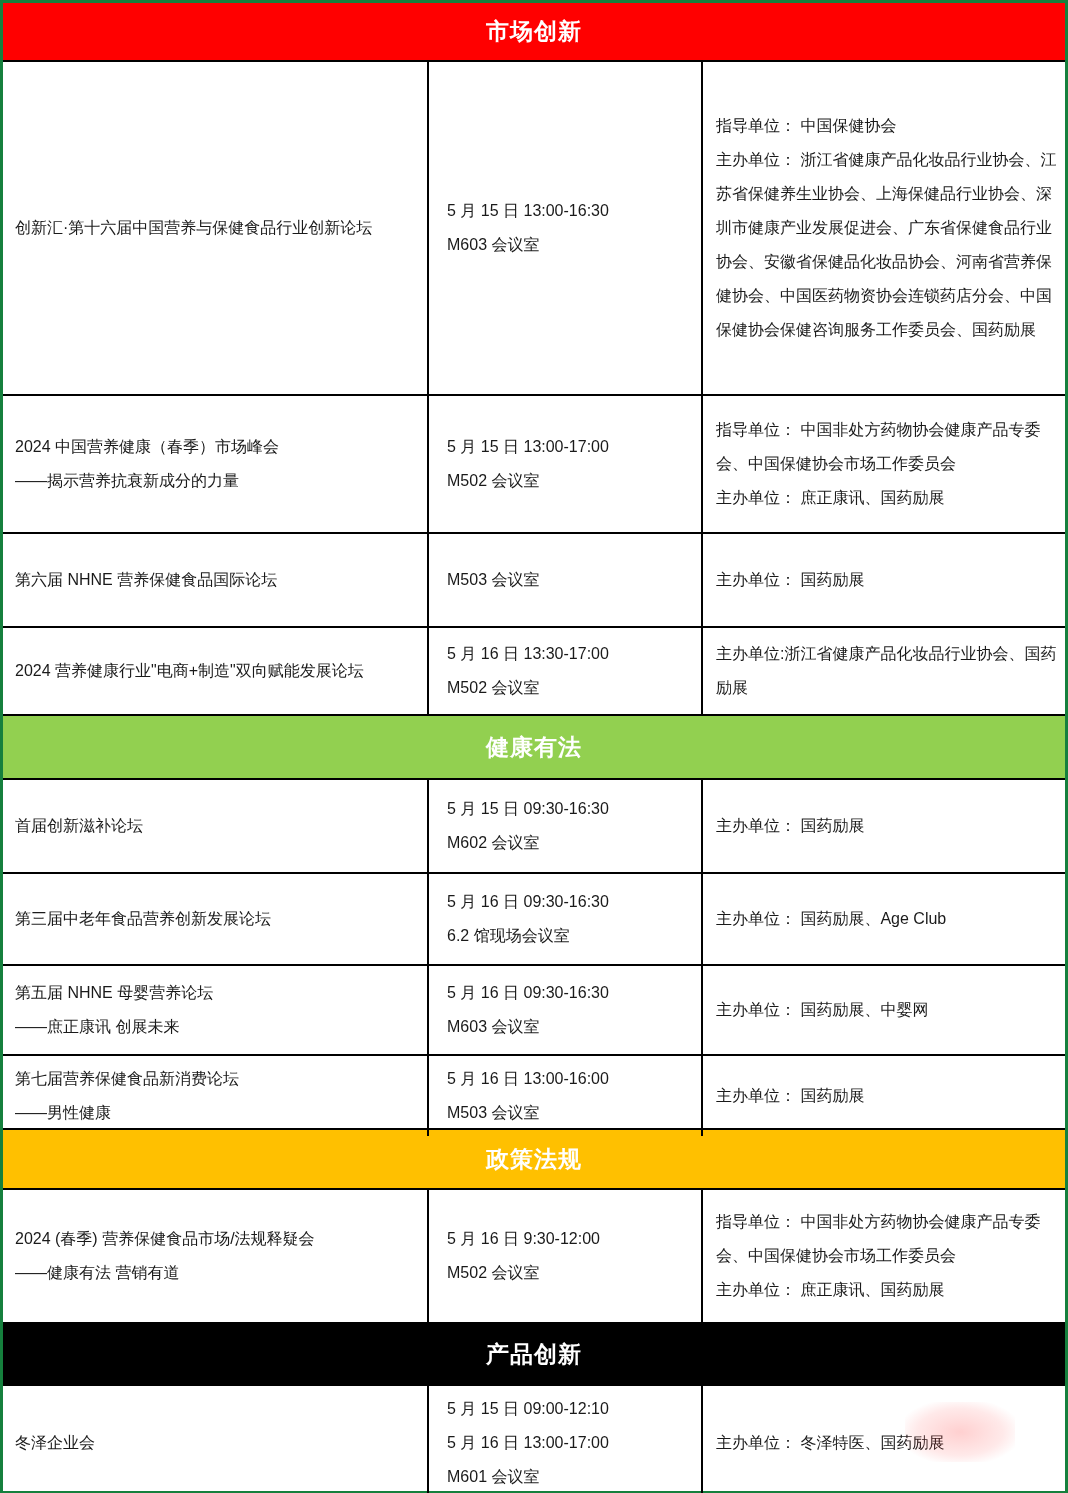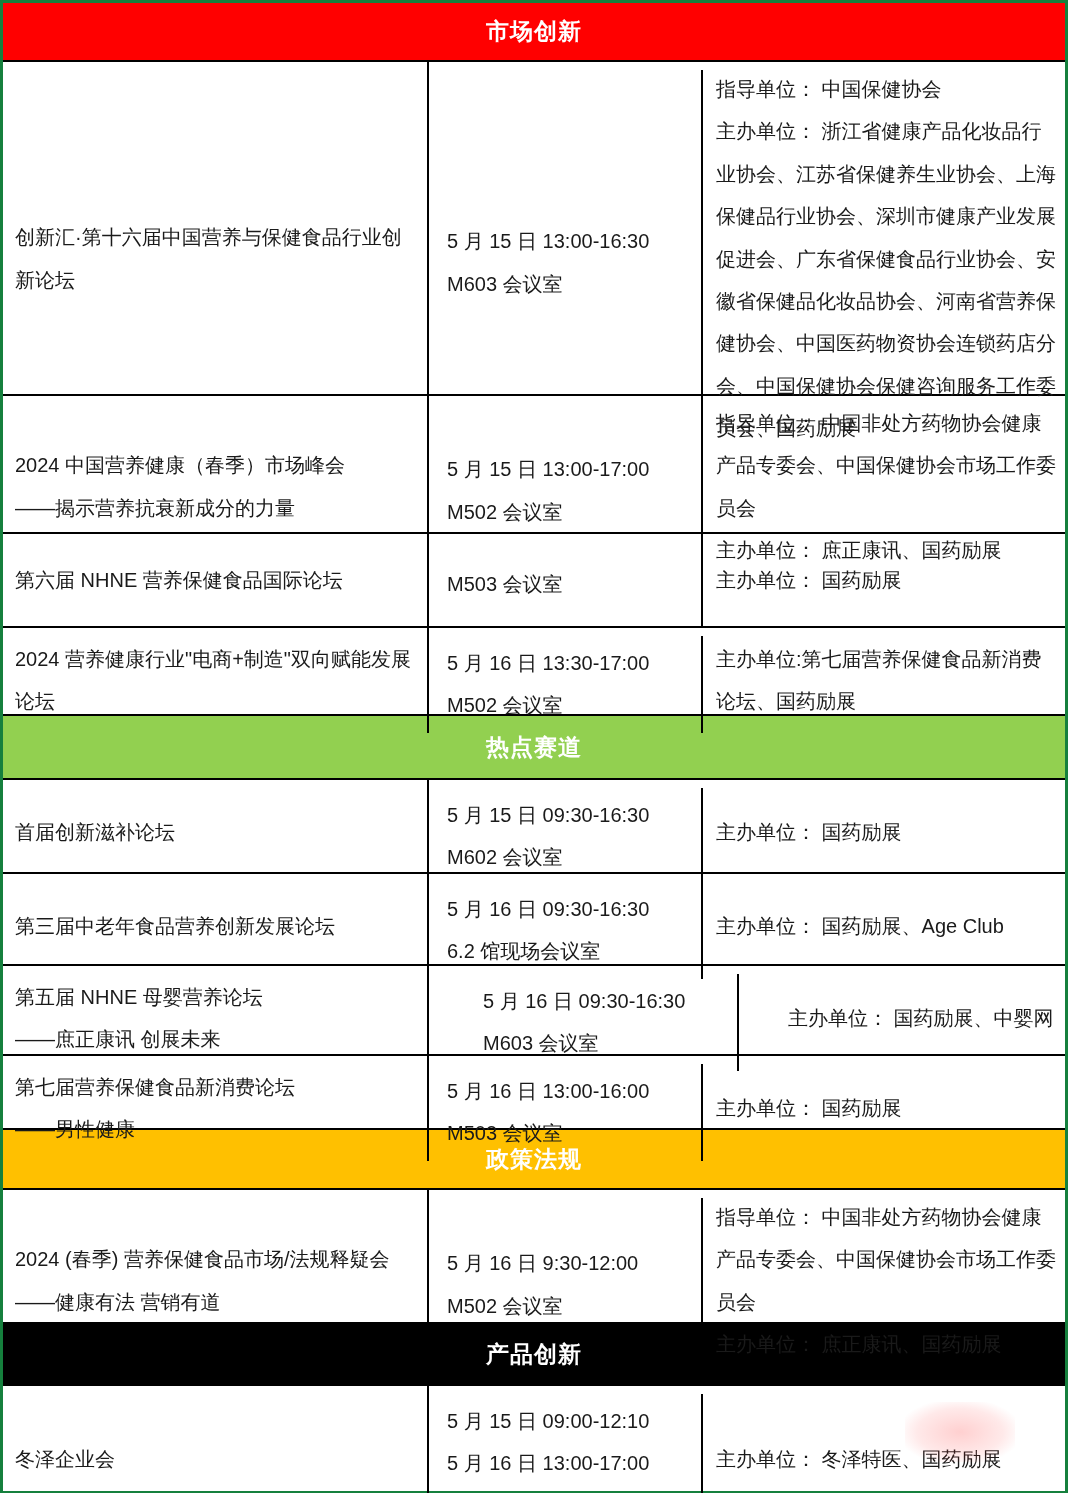--- a/index.html
+++ b/index.html
@@ -10,26 +10,26 @@
        border-bottom:2px solid #000;box-sizing:border-box;}
   .sec span{color:#fff;font-weight:bold;font-size:23px;letter-spacing:1px;}
   .sec.red{background:#FF0000;}
   .sec.green{background:#92D050;}
   .sec.yellow{background:#FFC000;}
   .sec.blue{background:#000000;}
   .row{display:grid;grid-template-columns:426px 274px 362px;
        border-bottom:2px solid #000;box-sizing:border-box;}
   .row:last-child{border-bottom:none;}
   .cell{display:flex;flex-direction:column;justify-content:center;
-        box-sizing:border-box;font-size:20px;line-height:2.12;}
+        box-sizing:border-box;font-size:16px;line-height:2.12;}
   .c1{border-right:2px solid #000;padding:6px 10px 6px 12px;}
-  .c2{border-right:2px solid #000;padding:6px 8px 6px 18px;margin-top:8px;}
+  .c2{border-right:2px solid #000;padding:6px 8px 6px 18px;}
   .c3{padding:6px 8px 6px 13px;}
   .h59{height:59px;}.h334{height:334px;}.h138{height:138px;}.h94{height:94px;}
-  .h88{height:88px;}.h64{height:64px;}.h92{height:92px;}.h90{height:90px;gap:36px;}
+  .h88{height:88px;}.h64{height:64px;}.h92{height:92px;}.h90{height:90px;}
   .h74{height:74px;}.h60{height:60px;}.h134{height:134px;}.h62{height:62px;}
   .h105{height:105px;}
   .stamp{position:absolute;left:905px;top:1402px;width:110px;height:60px;
          background:radial-gradient(ellipse at center,rgba(255,40,40,0.22) 0%,rgba(255,40,40,0.10) 55%,rgba(255,40,40,0) 80%);
          pointer-events:none;}
 </style>
 </head>
 <body>
 
 <div class="doc">
@@ -82,26 +82,26 @@
 
     <div class="row h88">
       <div class="cell c1">
         <div>2024 营养健康行业"电商+制造"双向赋能发展论坛</div>
       </div>
       <div class="cell c2">
         <div>5 月 16 日 13:30-17:00</div>
         <div>M502 会议室</div>
       </div>
       <div class="cell c3">
-        <div>主办单位:第七届营养保健食品新消费论坛、国药励展</div>
+        <div>主办单位:浙江省健康产品化妆品行业协会、国药励展</div>
       </div>
     </div>
 
     <div class="sec green h64">
-      <span>热点赛道</span>
+      <span>健康有法</span>
     </div>
 
     <div class="row h94">
       <div class="cell c1">
         <div>首届创新滋补论坛</div>
       </div>
       <div class="cell c2">
         <div>5 月 15 日 09:30-16:30</div>
         <div>M602 会议室</div>
       </div>

